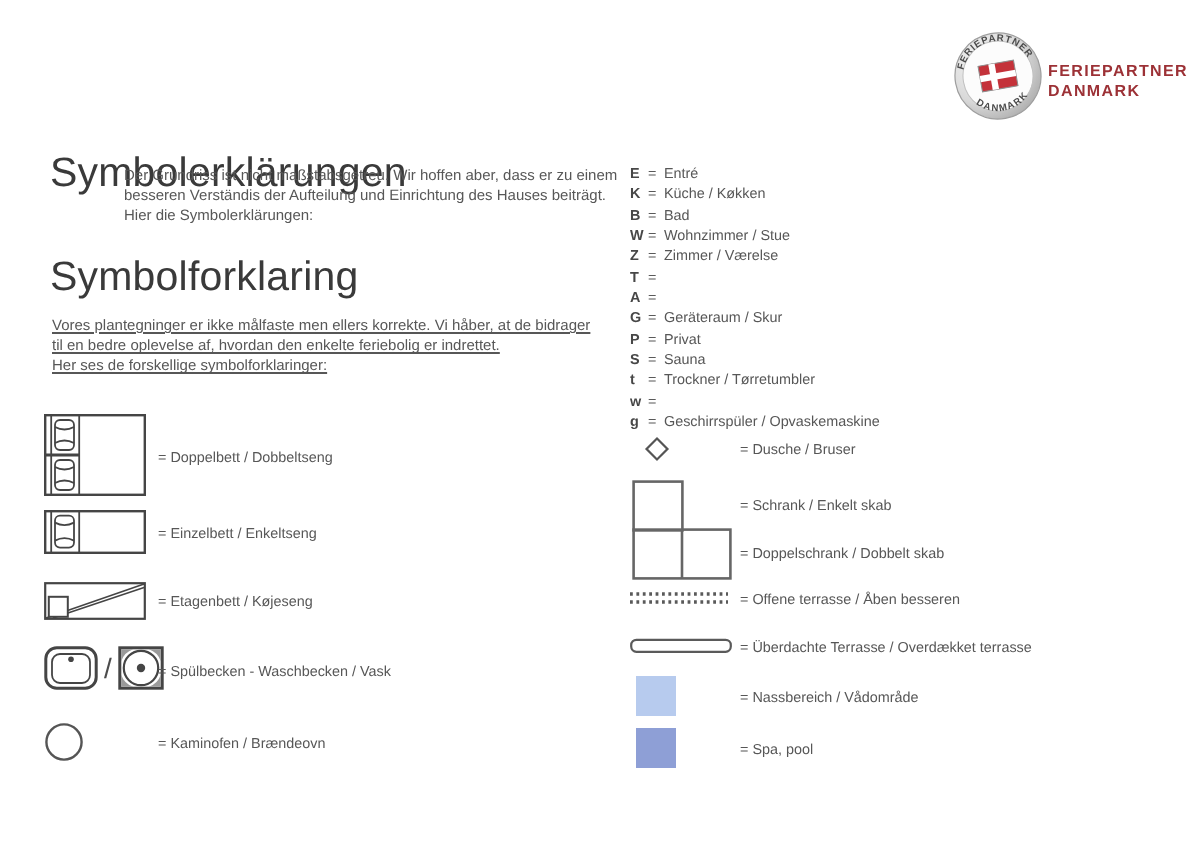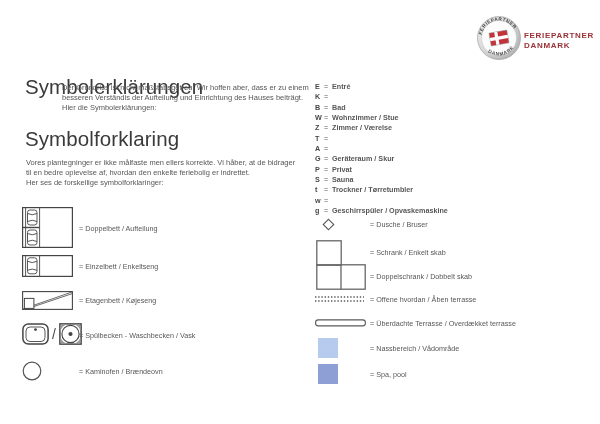--- a/index.html
+++ b/index.html
@@ -15,21 +15,21 @@
   }
   .intro{
     font-size:7.5px;line-height:10.2px;color:#575757;white-space:pre;
   }
   
   .letter-legend{left:315px;top:82px;}
   .ll-row{display:grid;grid-template-columns:9px 8px auto;height:10.35px;
     font-size:7.2px;line-height:10.35px;white-space:nowrap;}
   .ll-key{font-weight:bold;color:#474747;}
   .ll-eq{color:#5a5a5a;}
-  .ll-label{color:#575757;font-weight:bold;}
+  .ll-label{color:#575757;}
   .lbl{font-size:7.2px;color:#575757;white-space:nowrap;line-height:9px;}
   .slash{font-size:14px;color:#4c4c4c;line-height:22px;}
   .swatch{width:20px;height:20px;}
   .sink-row{display:flex;align-items:center;gap:3px;}
   .wordmark{
     font-size:8px;font-weight:bold;letter-spacing:0.7px;line-height:9.5px;
     white-space:pre;
   }
   svg{display:block;}
 </style>
@@ -64,33 +64,34 @@
 </div>
 <div class="abs wordmark" style="left: 524px; top: 31px; color: rgb(156, 49, 54);">FERIEPARTNER
 DANMARK</div>
 
 <div class="abs h1" style="left:25px;top:51px;margin-top:24px;">Symbolerklärungen</div>
 <div class="abs intro" style="left:14px;top:83px;margin-left:48px;">Der Grundriss ist nicht maßstabsgetreu. Wir hoffen aber, dass er zu einem
 besseren Verständis der Aufteilung und Einrichtung des Hauses beiträgt.
 Hier die Symbolerklärungen:</div>
 
 <div class="abs h1" style="left:25px;top:127px;">Symbolforklaring</div>
-<div class="abs intro" style="left:26px;top:158px;">Vores plantegninger er ikke målfaste men ellers korrekte. Vi håber, at de bidrager
+<div class="abs intro" style="left:26px;top:158px;text-decoration:underline;">Vores plantegninger er ikke målfaste men ellers korrekte. Vi håber, at de bidrager
 til en bedre oplevelse af, hvordan den enkelte feriebolig er indrettet.
 Her ses de forskellige symbolforklaringer:</div>
 
 <div class="abs letter-legend">
   <div class="ll-row">
       <span class="ll-key">E</span>
       <span class="ll-eq">=</span>
       <span class="ll-label">Entré</span>
     </div>
   <div class="ll-row">
       <span class="ll-key">K</span>
       <span class="ll-eq">=</span>
+      <span class="ll-label">Küche / Køkken</span>
     </div>
   <div class="ll-row">
       <span class="ll-key">B</span>
       <span class="ll-eq">=</span>
       <span class="ll-label">Bad</span>
     </div>
   <div class="ll-row">
       <span class="ll-key">W</span>
       <span class="ll-eq">=</span>
       <span class="ll-label">Wohnzimmer / Stue</span>
@@ -148,21 +149,21 @@
     <g fill="none" stroke="#454545" stroke-width="0.9">
       <rect x="5.5" y="3" width="9.5" height="15" rx="2.5"></rect>
       <path d="M5.5,6.5 Q10.2,9 15,6.5"></path>
       <path d="M5.5,14.5 Q10.2,12 15,14.5"></path>
       <rect x="5.5" y="23" width="9.5" height="15" rx="2.5"></rect>
       <path d="M5.5,26.5 Q10.2,29 15,26.5"></path>
       <path d="M5.5,34.5 Q10.2,32 15,34.5"></path>
     </g>
   </svg>
 </div>
-<div class="abs lbl" style="left:79px;top:224px;">= Doppelbett / Aufteilung</div>
+<div class="abs lbl" style="left:79px;top:224px;">= Doppelbett / Dobbeltseng</div>
 
 <div class="abs" style="left:22px;top:255px;">
   <svg width="51" height="22" viewBox="0 0 51 22">
     <rect x="0.6" y="0.6" width="49.8" height="20.8" fill="none" stroke="#454545" stroke-width="1.2"></rect>
     <line x1="3.6" y1="0.6" x2="3.6" y2="21.4" stroke="#454545" stroke-width="0.9"></line>
     <line x1="17.6" y1="0.6" x2="17.6" y2="21.4" stroke="#454545" stroke-width="0.9"></line>
     <g fill="none" stroke="#454545" stroke-width="0.9">
       <rect x="5.5" y="2.8" width="9.5" height="16" rx="2.5"></rect>
       <path d="M5.5,6.3 Q10.2,8.8 15,6.3"></path>
       <path d="M5.5,15.3 Q10.2,12.8 15,15.3"></path>
@@ -232,21 +233,21 @@
   </svg>
 </div>
 <div class="abs lbl" style="left:370px;top:272px;">= Doppelschrank / Dobbelt skab</div>
 
 <div class="abs" style="left:315px;top:295px;">
   <svg width="49" height="8" viewBox="0 0 49 8">
     <line x1="0" y1="2" x2="49" y2="2" stroke="#5a5a5a" stroke-width="1.7" stroke-dasharray="1.4 1.8"></line>
     <line x1="0" y1="6" x2="49" y2="6" stroke="#5a5a5a" stroke-width="1.7" stroke-dasharray="1.4 1.8"></line>
   </svg>
 </div>
-<div class="abs lbl" style="left:370px;top:295px;">= Offene hvordan / Åben terrasse</div>
+<div class="abs lbl" style="left:370px;top:295px;">= Offene terrasse / Åben besseren</div>
 
 <div class="abs" style="left:315px;top:319px;">
   <svg width="51" height="8" viewBox="0 0 51 8">
     <rect x="0.6" y="0.9" width="49.8" height="6" rx="2.6" fill="none" stroke="#5a5a5a" stroke-width="1.1"></rect>
   </svg>
 </div>
 <div class="abs lbl" style="left:370px;top:319px;">= Überdachte Terrasse / Overdækket terrasse</div>
 
 <div class="abs swatch" style="left: 318px; top: 338px; background: rgb(183, 203, 238);"></div>
 <div class="abs lbl" style="left:370px;top:344px;">= Nassbereich / Vådområde</div>

